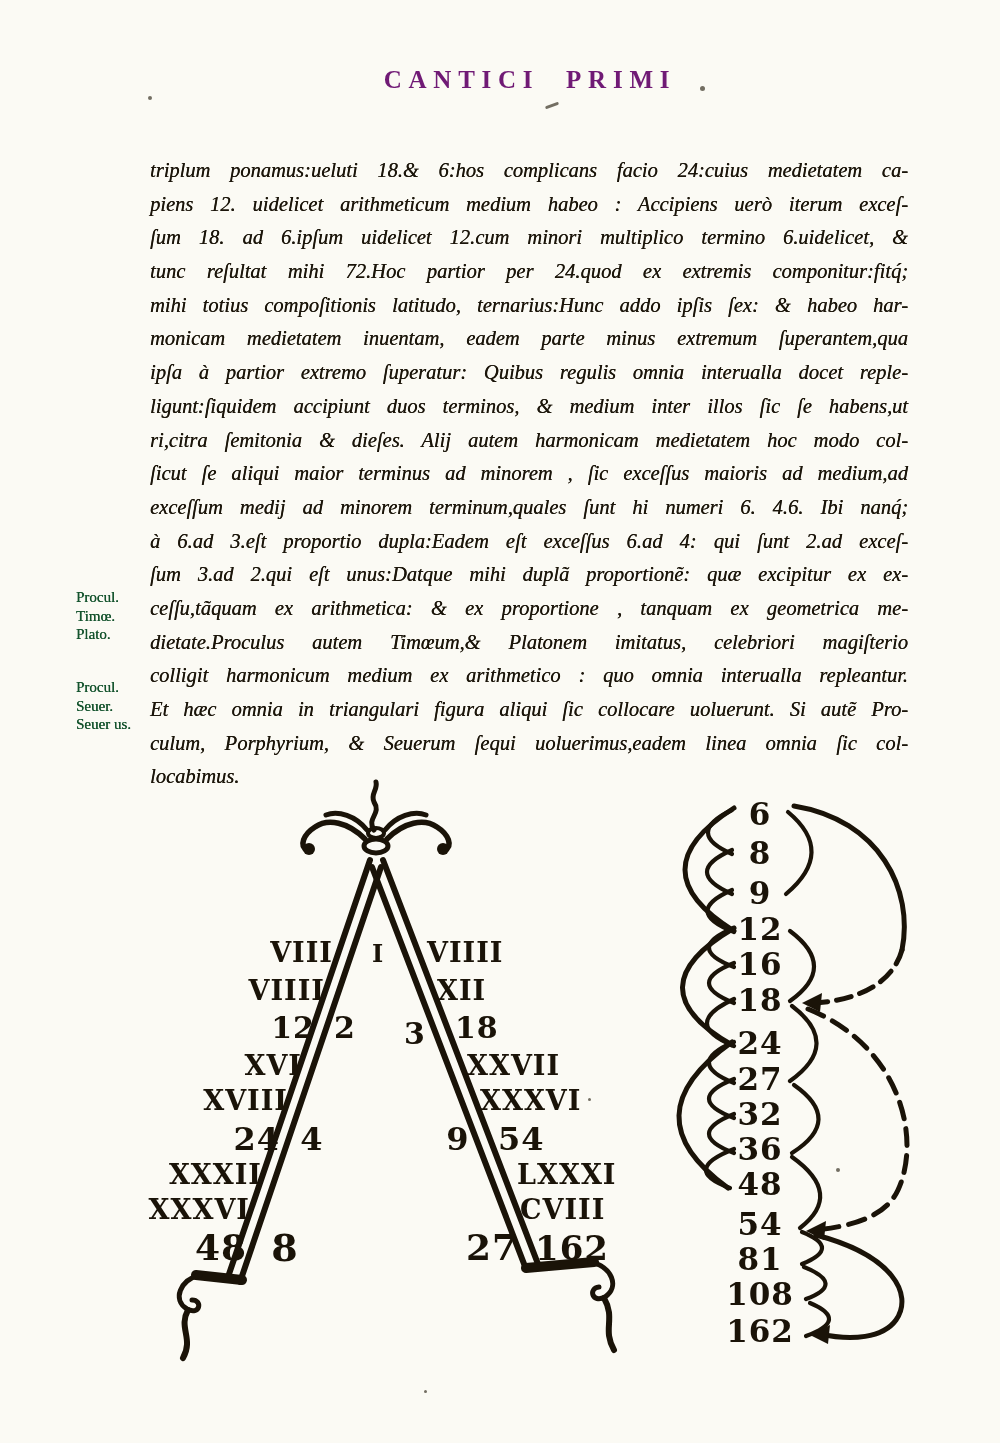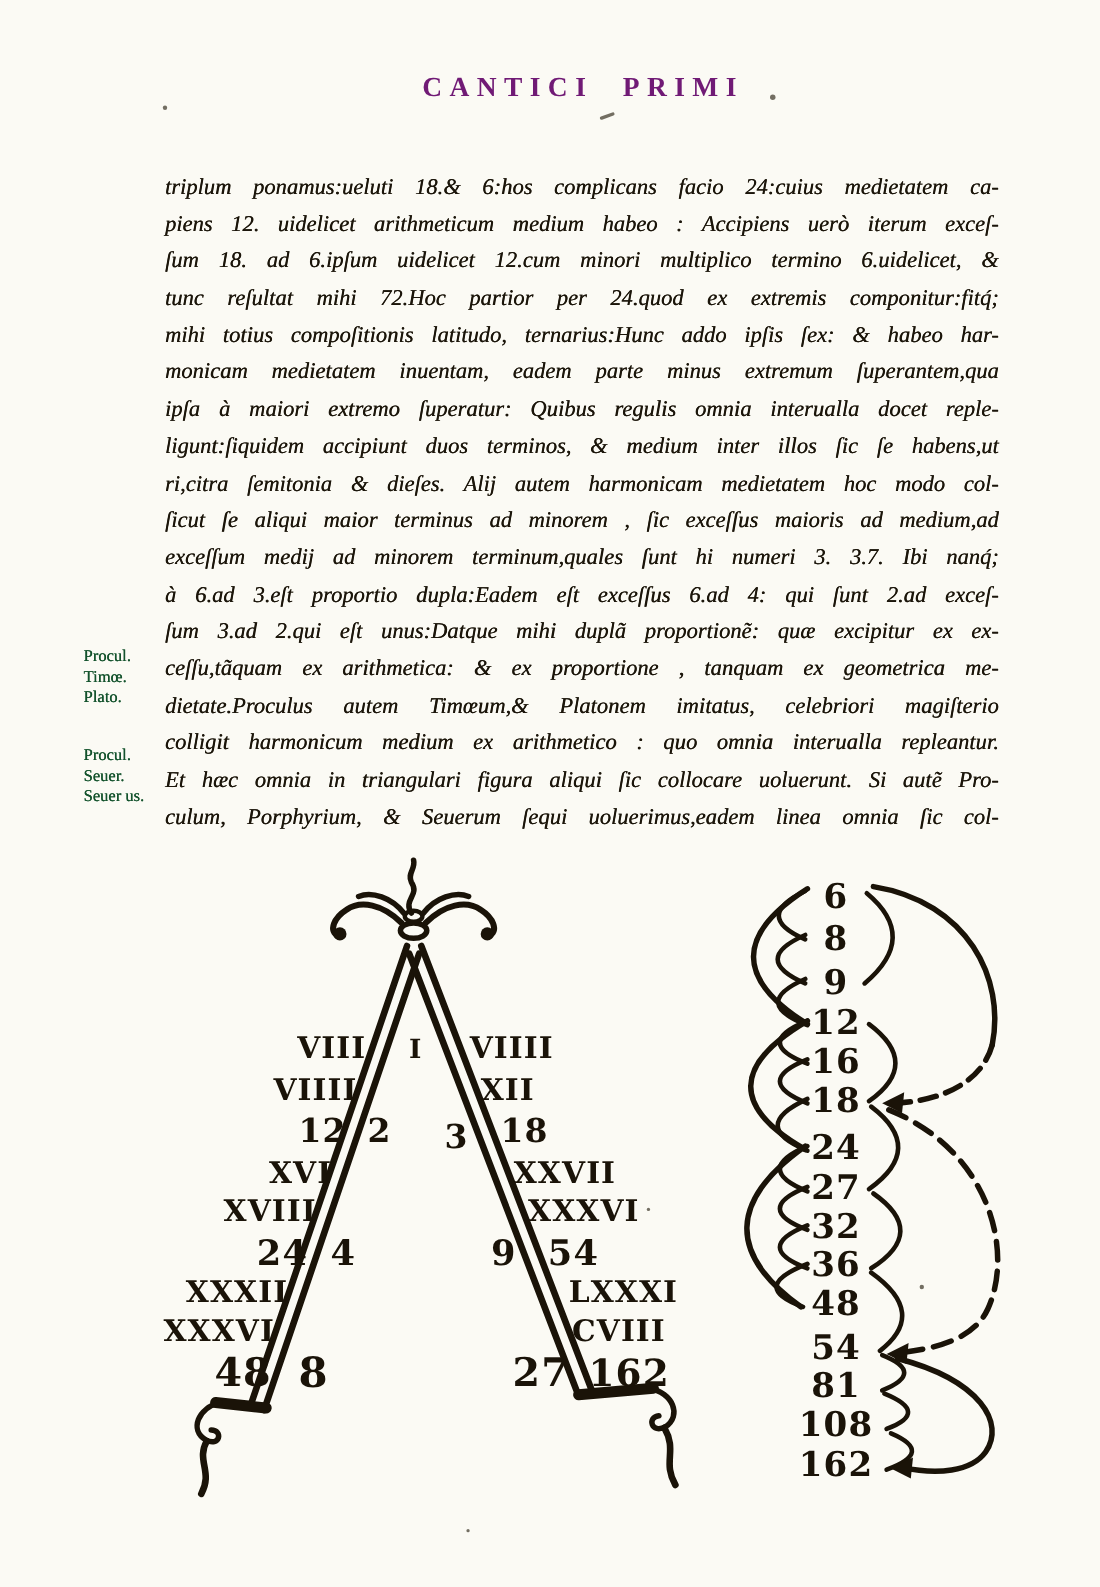--- a/index.html
+++ b/index.html
@@ -67,32 +67,33 @@
 
   <div id="title">CANTICI PRIMI</div>
 
   <div id="body-text">
     <div class="tline">triplum ponamus:ueluti 18.&amp; 6:hos complicans facio 24:cuius medietatem ca-</div>
     <div class="tline">piens 12. uidelicet arithmeticum medium habeo : Accipiens uerò iterum exceſ-</div>
     <div class="tline">ſum 18. ad 6.ipſum uidelicet 12.cum minori multiplico termino 6.uidelicet, &amp;</div>
     <div class="tline">tunc reſultat mihi 72.Hoc partior per 24.quod ex extremis componitur:fitq́;</div>
     <div class="tline">mihi totius compoſitionis latitudo, ternarius:Hunc addo ipſis ſex: &amp; habeo har-</div>
     <div class="tline">monicam medietatem inuentam, eadem parte minus extremum ſuperantem,qua</div>
-    <div class="tline">ipſa à maiori extremo ſuperatur: Quibus regulis omnia interualla docet reple-</div>
+    <div class="tline">ipſa à partior extremo ſuperatur: Quibus regulis omnia interualla docet reple-</div>
     <div class="tline">ligunt:ſiquidem accipiunt duos terminos, &amp; medium inter illos ſic ſe habens,ut</div>
     <div class="tline">ri,citra ſemitonia &amp; dieſes. Alij autem harmonicam medietatem hoc modo col-</div>
     <div class="tline">ſicut ſe aliqui maior terminus ad minorem , ſic exceſſus maioris ad medium,ad</div>
-    <div class="tline">exceſſum medij ad minorem terminum,quales ſunt hi numeri 3. 3.7. Ibi nanq́;</div>
+    <div class="tline">exceſſum medij ad minorem terminum,quales ſunt hi numeri 6. 4.6. Ibi nanq́;</div>
     <div class="tline">à 6.ad 3.eſt proportio dupla:Eadem eſt exceſſus 6.ad 4: qui ſunt 2.ad exceſ-</div>
     <div class="tline">ſum 3.ad 2.qui eſt unus:Datque mihi duplã proportionẽ: quæ excipitur ex ex-</div>
     <div class="tline">ceſſu,tãquam ex arithmetica: &amp; ex proportione , tanquam ex geometrica me-</div>
     <div class="tline">dietate.Proculus autem Timœum,&amp; Platonem imitatus, celebriori magiſterio</div>
     <div class="tline">colligit harmonicum medium ex arithmetico : quo omnia interualla repleantur.</div>
     <div class="tline">Et hæc omnia in triangulari figura aliqui ſic collocare uoluerunt. Si autẽ Pro-</div>
     <div class="tline">culum, Porphyrium, &amp; Seuerum ſequi uoluerimus,eadem linea omnia ſic col-</div>
+    <div class="tline short">locabimus.</div>
   </div>
 
   <div id="margin-note-1" class="margin-note">
     <div>Procul.</div>
     <div>Timœ.</div>
     <div>Plato.</div>
   </div>
   <div id="margin-note-2" class="margin-note">
     <div>Procul.</div>
     <div>Seuer.</div>

